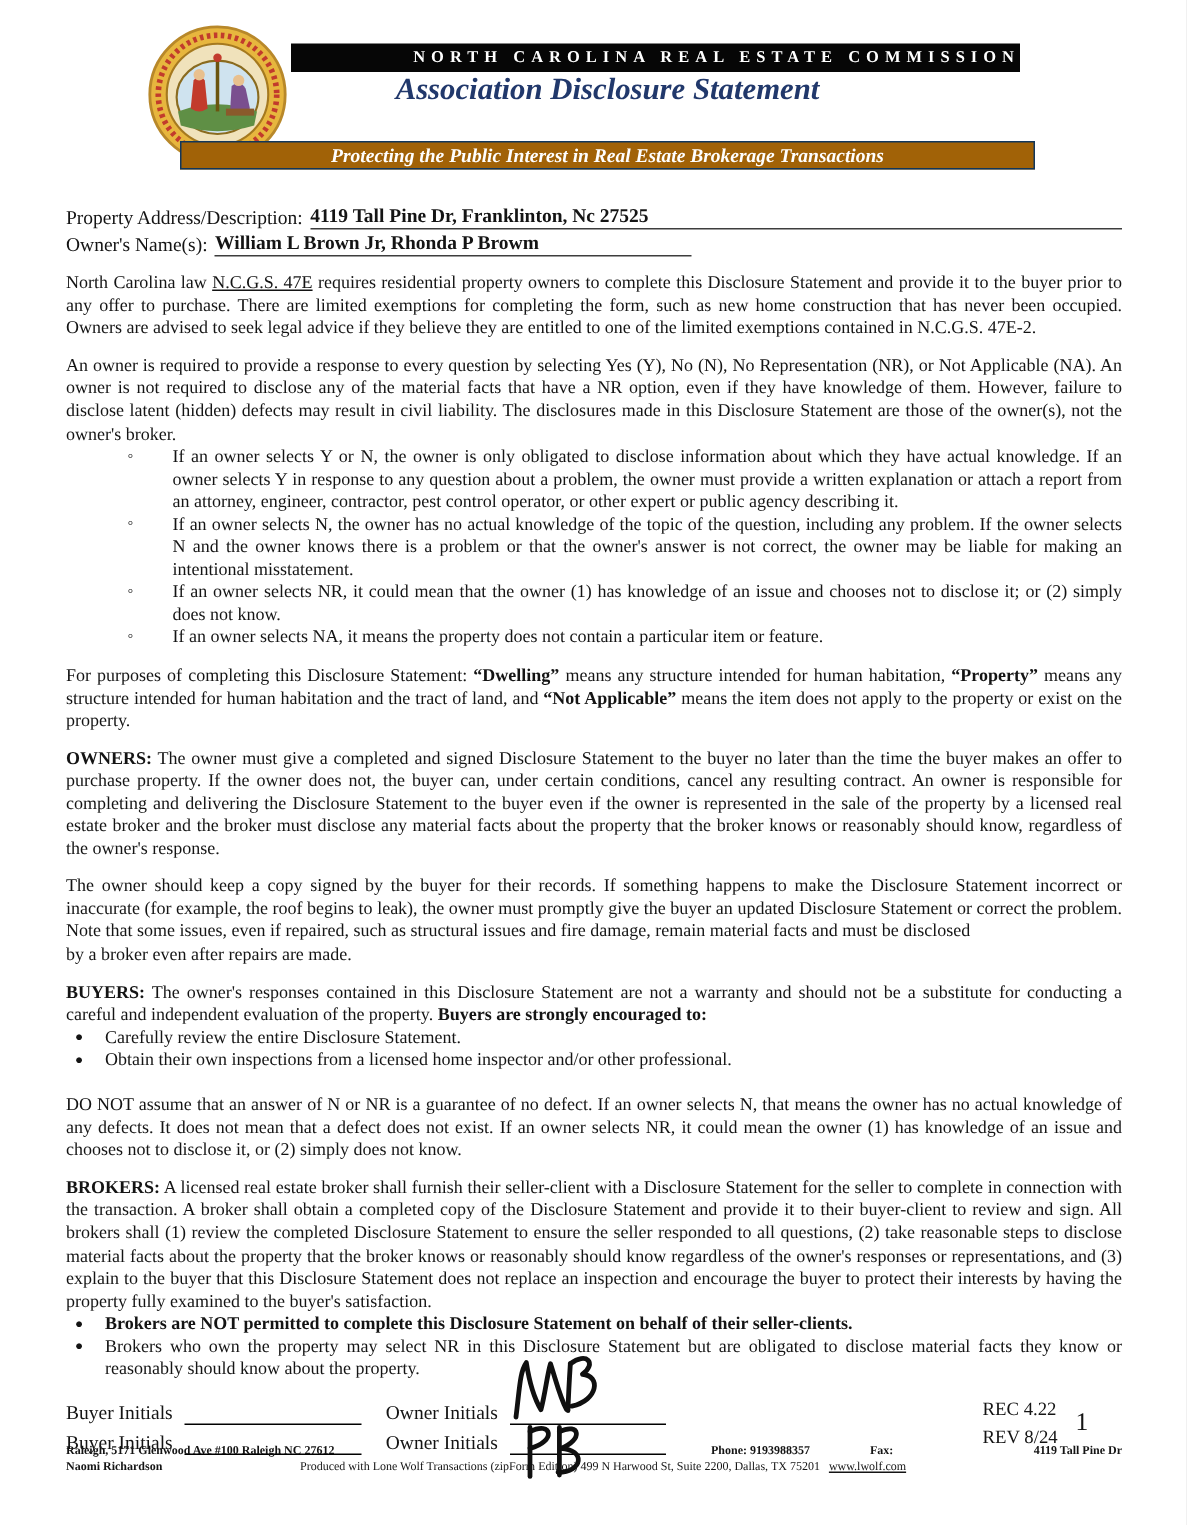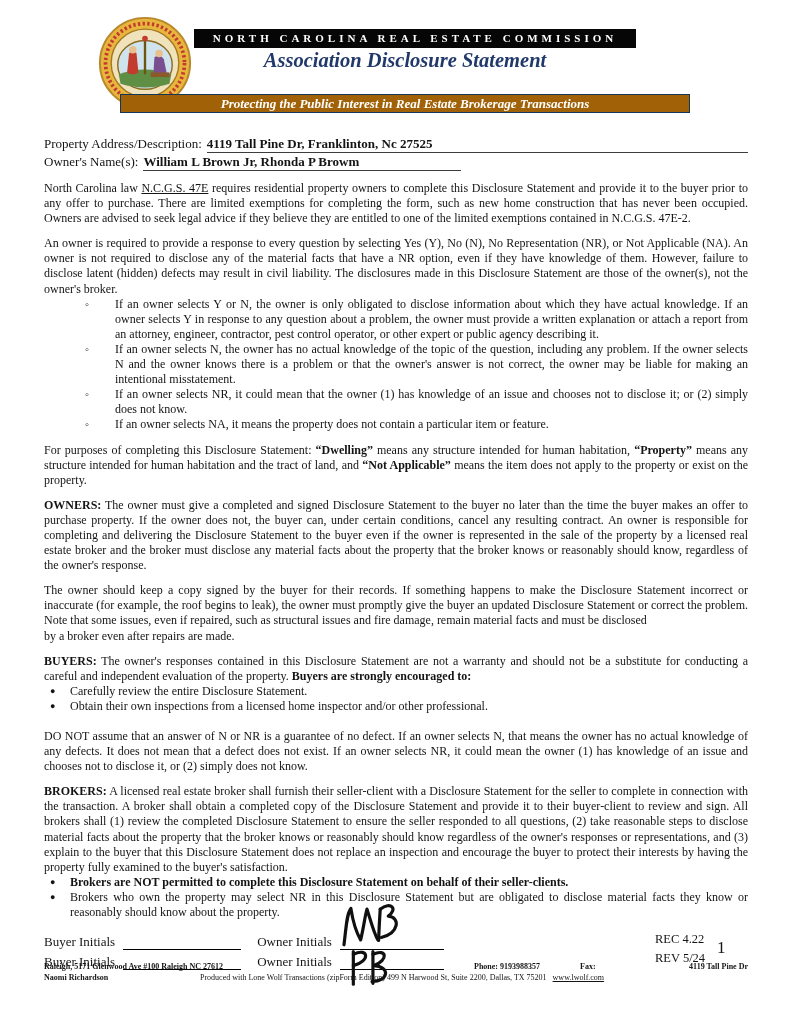--- a/index.html
+++ b/index.html
@@ -4,31 +4,31 @@
 <style>
   html,body{margin:0;padding:0;background:#e8e8e8;}
   .page{position:relative;width:791px;height:1024px;background:#ffffff;overflow:hidden;
         font-family:"Liberation Serif","DejaVu Serif",serif;color:#141414;}
   .content{position:absolute;left:44px;right:43px;top:16px;}
 
   
   .header{position:relative;height:112px;}
   .seal{position:absolute;left:54px;top:0;width:94px;height:94px;}
   .com-bar{position:absolute;left:150px;top:13px;width:442px;height:19px;background:#060606;
-           color:#fff;font-weight:bold;font-size:11px;letter-spacing:4px;text-align:center;
-           line-height:19px;white-space:nowrap;}
+           color:#fff;font-weight:bold;font-size:11px;letter-spacing:4px;text-align:right;
+           line-height:19px;white-space:nowrap;padding-left:44px;}
   .doc-title{position:absolute;left:76px;top:33px;width:570px;text-align:center;
              font-size:20.5px;font-weight:bold;font-style:italic;color:#21386b;line-height:22px;}
   .banner{position:absolute;left:76px;top:78px;width:570px;height:19px;background:#a16207;
           border:1px solid #12365a;color:#fff;font-style:italic;font-weight:bold;font-size:13px;
           text-align:center;line-height:18px;box-sizing:border-box;}
 
   
   .addr{margin-top:7px;font-size:13px;}
-  .addr-row{display:flex;align-items:flex-start;line-height:17px;}
+  .addr-row{display:flex;align-items:center;line-height:17px;}
   .addr-label{white-space:nowrap;padding-right:5px;}
   .addr-val{font-weight:bold;border-bottom:1px solid #3d3d3d;}
   .addr-val.full{flex:1;}
   .addr-val.part{width:318px;}
 
   
   #doc-body{margin-top:8px;font-size:12px;line-height:15.1px;text-align:justify;}
   .para{margin-top:10px;}
   .para.flush{margin-top:15px;}
   .b{font-weight:bold;}
@@ -189,21 +189,21 @@
         <path d="M10 6 L10 41"></path>
         <path d="M10 9 C26 1 29 16 10 21"></path>
         <path d="M31 6 L31 40"></path>
         <path d="M31 9 C46 2 48 15 32 21 C50 22 48 38 30 38"></path>
       </g>
     </svg>
   </div>
 
   <div class="recrev">
     <div>REC 4.22</div>
-    <div>REV 5/24</div>
+    <div>REV 8/24</div>
   </div>
   <div class="pageno">1</div>
 
   <div class="bfoot">
     <span class="bf bf-left1">Raleigh, 5171 Glenwood Ave #100 Raleigh NC 27612</span>
     <span class="bf bf-phone">Phone: 9193988357</span>
     <span class="bf bf-fax">Fax:</span>
     <span class="bf bf-right">4119 Tall Pine Dr</span>
     <span class="bf bf-left2">Naomi Richardson</span>
     <span class="bf bf-center">

